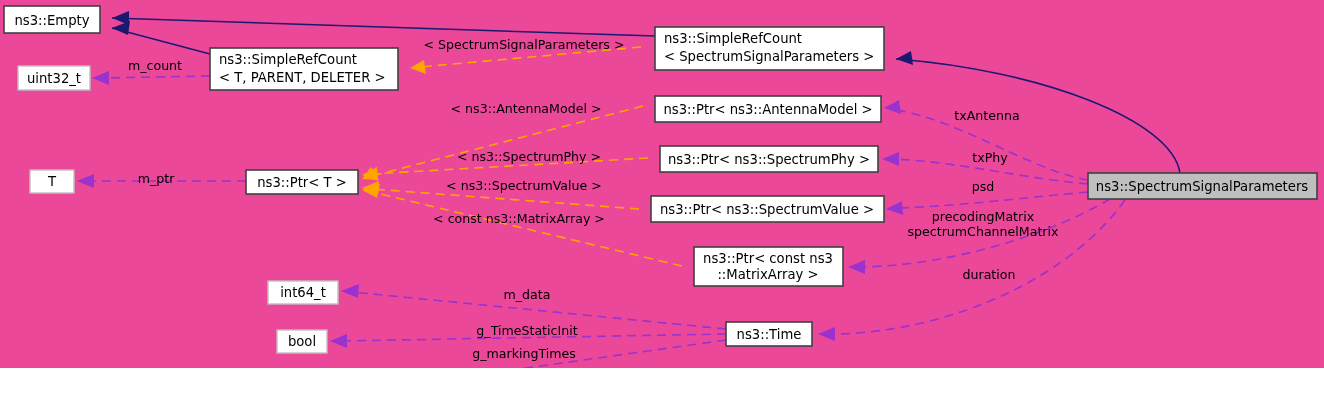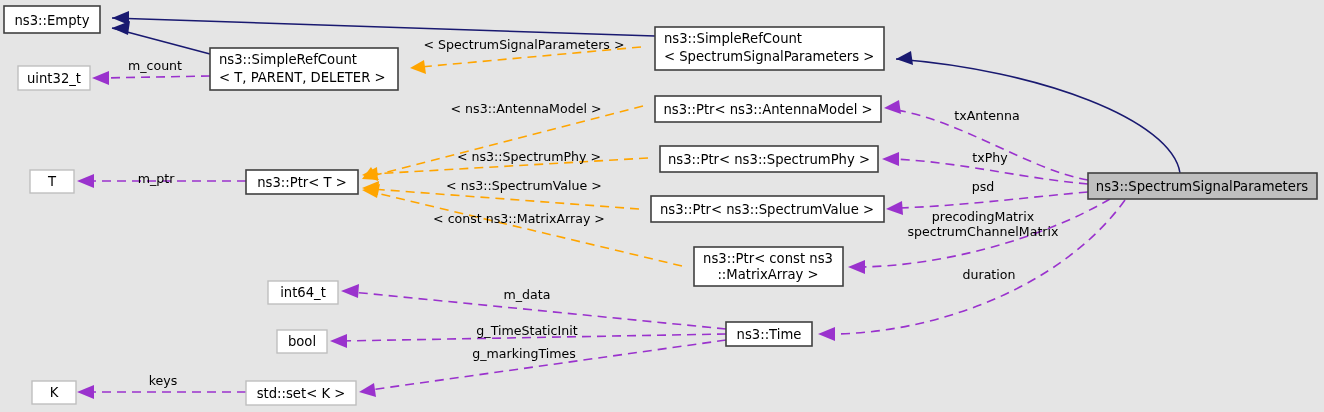--- a/index.html
+++ b/index.html
@@ -3,22 +3,22 @@
 <meta charset="utf-8">
 <style>
   html, body {
     margin: 0;
     padding: 0;
     background: #ffffff;
   }
   #diagram-root {
     position: relative;
     width: 1324px;
-    height: 412px;
-    background: #e5e5e5;
+    height: 368px;
+    background: #ec4899;
     font-family: "DejaVu Sans", sans-serif;
     overflow: hidden;
   }
   svg.diagram-canvas {
     position: absolute;
     left: 0;
     top: 0;
     width: 1324px;
     height: 412px;
   }

